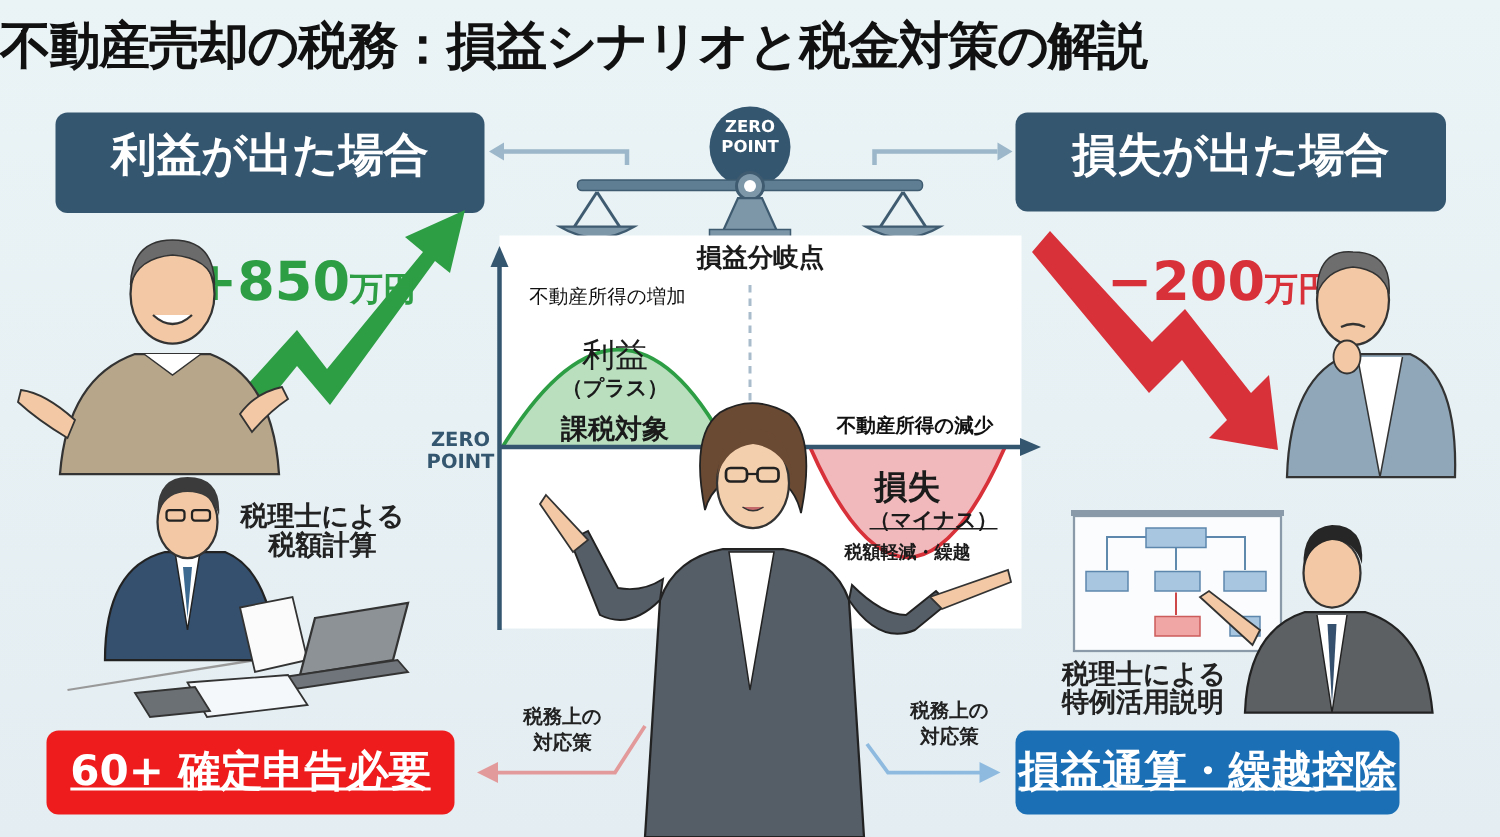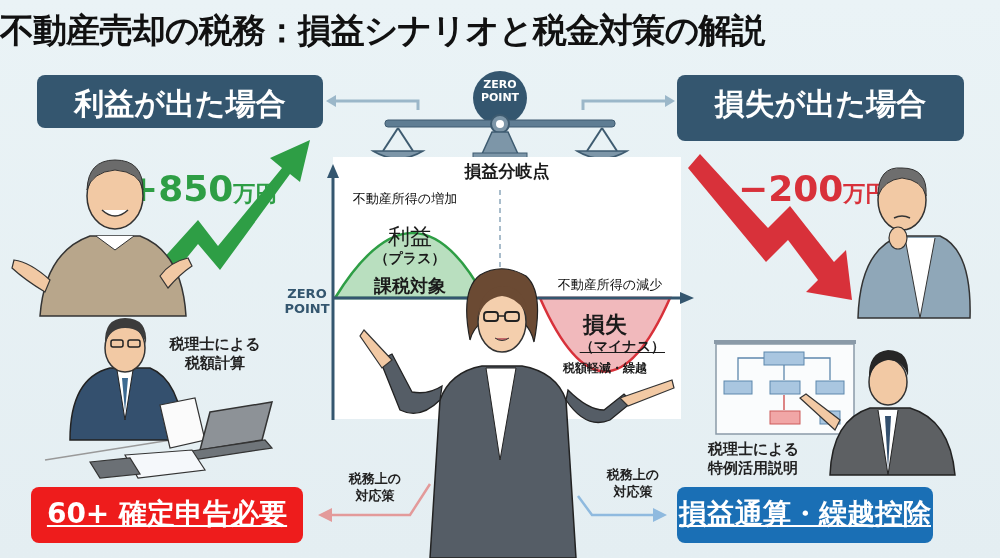--- a/index.html
+++ b/index.html
@@ -15,35 +15,35 @@
     left: 0; top: 8px; width: 1000px; 
     font-size: 34px; font-weight: 900; letter-spacing: -1px; color: #111;
   }
   .scenario-box {
     background: #34566f; color: #fff; border-radius: 8px;
     font-size: 30px; font-weight: 700; text-align: center; line-height: 58px;
   }
   .amount { font-weight: 900; font-size: 36px; }
   .amount .unit { font-size: 22px; }
   .chart-panel { background: #ffffff; }
-  .caption { font-size: 15px; font-weight: 700; text-align: center; line-height: 19px; color: #222; }
+  .caption { font-size: 18px; font-weight: 700; text-align: center; line-height: 19px; color: #222; }
   .small-caption { font-size: 13px; font-weight: 700; text-align: center; line-height: 17px; color: #222; }
   .action-box {
     color: #fff; border-radius: 8px; font-weight: 700;
     font-size: 28px; text-align: center; line-height: 54px; text-decoration: underline;
   }
   .zero-label { font-size: 13px; font-weight: 700; color: #34566f; line-height: 15px; text-align: center; }
   svg { position: absolute; overflow: visible; }
 </style>
 </head>
 <body>
 
 <div class="abs title">不動産売却の税務：損益シナリオと税金対策の解説</div>
 
-<div class="abs scenario-box" style="left:37px;top:75px;width:286px;height:53px;">利益が出た場合</div>
+<div class="abs scenario-box" style="left:37px;top:75px;width:286px;height:67px;">利益が出た場合</div>
 <div class="abs scenario-box" style="left:677px;top:75px;width:287px;height:66px;">損失が出た場合</div>
 
 <svg style="left:0;top:0;" width="1000" height="200">
   <polyline points="418,110 418,101 336,101" fill="none" stroke="#9bb7c9" stroke-width="3"></polyline>
   <polygon points="336,95 326,101 336,107" fill="#9bb7c9"></polygon>
   <polyline points="583,110 583,101 665,101" fill="none" stroke="#9bb7c9" stroke-width="3"></polyline>
   <polygon points="665,95 675,101 665,107" fill="#9bb7c9"></polygon>
 </svg>
 
 <svg style="left:395px;top:68px;" width="210" height="95">
@@ -85,21 +85,21 @@
 <div class="abs zero-label" style="left:284px;top:286px;width:46px;">
   <div>ZERO</div>
   <div>POINT</div>
 </div>
 
 <div class="abs small-caption" style="left:340px;top:190px;width:130px;font-weight:400;color:#111;">不動産所得の増加</div>
 <div class="abs" style="left:360px;top:222px;width:100px;text-align:center;font-size:22px;font-weight:400;">利益</div>
 <div class="abs" style="left:360px;top:250px;width:100px;text-align:center;font-size:14px;font-weight:700;">（プラス）</div>
 <div class="abs" style="left:360px;top:274px;width:100px;text-align:center;font-size:18px;font-weight:700;">課税対象</div>
 
-<div class="abs small-caption" style="left:540px;top:276px;width:140px;font-weight:400;color:#111;">不動産所得の減少</div>
+<div class="abs small-caption" style="left:540px;top:276px;width:140px;font-weight:700;color:#111;">不動産所得の減少</div>
 <div class="abs" style="left:555px;top:310px;width:100px;text-align:center;font-size:22px;font-weight:900;">損失</div>
 <div class="abs" style="left:545px;top:338px;width:120px;text-align:right;font-size:14px;font-weight:700;text-decoration:underline;">（マイナス）</div>
 <div class="abs" style="left:540px;top:360px;width:130px;text-align:center;font-size:12px;font-weight:700;">税額軽減・繰越</div>
 
 <svg style="left:0;top:0;" width="1000" height="558">
   <polygon points="160,262 198,220 218,246 282,168 270,158 310,140 300,182 290,174 220,270 198,244 172,276" fill="#2e9e45"></polygon>
 </svg>
 <svg style="left:0;top:0;" width="1000" height="558">
   <polygon points="688,168 700,154 768,228 790,206 834,262 846,250 852,300 806,292 818,280 788,240 766,262" fill="#d8313a"></polygon>
 </svg>

